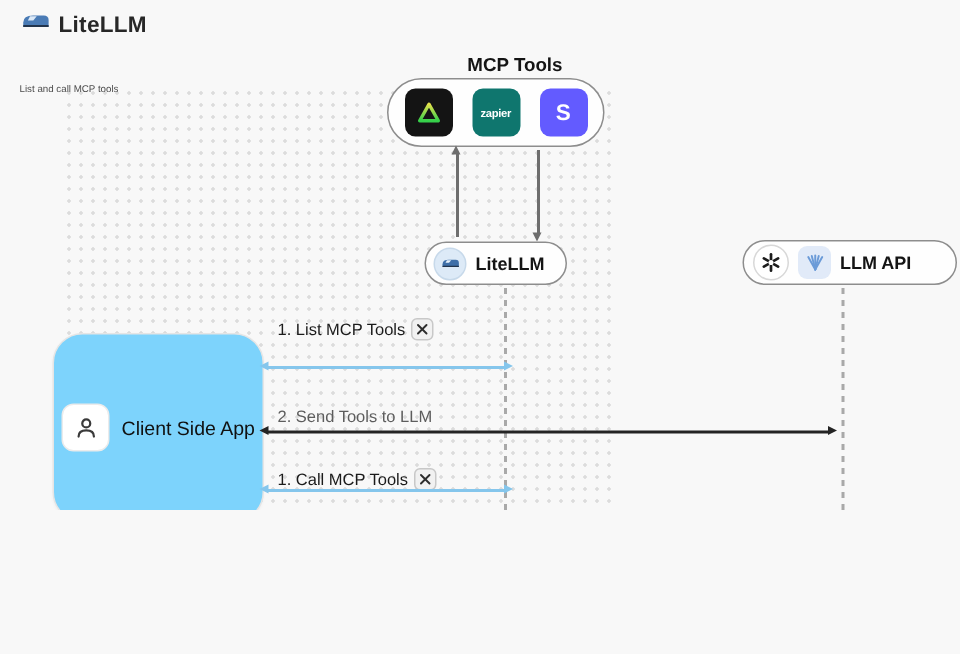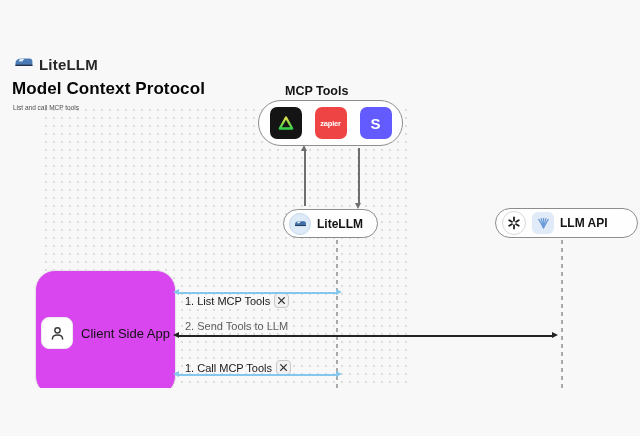--- a/index.html
+++ b/index.html
@@ -1,37 +1,37 @@
 <!DOCTYPE html>
 <html><head>
 <meta charset="utf-8">
 <style>
   html,body{margin:0;padding:0;}
   body{font-family:"Liberation Sans","DejaVu Sans",sans-serif;background:#f8f8f8;}
-  .stage{position:relative;width:640px;height:340px;background:#f8f8f8;overflow:hidden;margin-top:48px;}
+  .stage{position:relative;width:640px;height:340px;background:#f8f8f8;overflow:hidden;}
 
   
   .dot-grid{position:absolute;left:42px;top:58px;width:366px;height:278px;
     background-image:radial-gradient(circle,#dcdcdc 1px,transparent 1.3px);
     background-size:8px 8px;}
 
   
   .brand-row{position:absolute;left:14px;top:7px;display:flex;align-items:center;gap:5px;}
   .brand-text{font-size:15px;font-weight:600;color:#272727;letter-spacing:.2px;}
   .page-title{position:absolute;left:12px;top:31px;font-size:17px;font-weight:800;color:#060606;letter-spacing:.1px;}
   .page-subtitle{position:absolute;left:13px;top:56px;font-size:6.5px;color:#4c4c4c;}
 
   
-  .mcp-label{position:absolute;left:285px;top:36px;width:90px;text-align:left;
+  .mcp-label{position:absolute;left:285px;top:36px;width:90px;text-align:right;
     font-size:12.5px;font-weight:600;color:#141414;}
   .mcp-pill{position:absolute;left:258px;top:52px;width:145px;height:46px;background:#fefefe;
     border:1.4px solid #8d8d8d;border-radius:24px;display:flex;align-items:center;justify-content:center;gap:13px;box-sizing:border-box;}
   .tool-sq{width:32px;height:32px;border-radius:7px;display:flex;align-items:center;justify-content:center;box-sizing:border-box;}
   .tool-black{background:#141414;}
-  .tool-zapier{background:#ef4444;}
+  .tool-zapier{background:#0f766e;}
   .tool-stripe{background:#635bff;}
   .zapier-text{color:#fff;font-size:7.5px;font-weight:800;letter-spacing:-.2px;}
   .stripe-text{color:#fff;font-size:15px;font-weight:700;}
 
   
   .vline{position:absolute;width:1.5px;background:#6e6e6e;}
   .vhead{position:absolute;width:0;height:0;border-left:3.5px solid transparent;border-right:3.5px solid transparent;}
   .vhead.up{border-bottom:6px solid #6e6e6e;top:-5px;left:-3px;}
   .vhead.down{border-top:6px solid #6e6e6e;bottom:-5px;left:-3px;}
 
@@ -48,21 +48,21 @@
   .provider-sq{width:22px;height:22px;border-radius:6px;background:#e1eaf8;
     display:flex;align-items:center;justify-content:center;}
 
   
   .lifeline{position:absolute;width:2px;
     background:repeating-linear-gradient(to bottom,#a9a9a9 0 4px,transparent 4px 8px);}
   .lifeline.litellm{left:336px;top:192px;height:216px;}
   .lifeline.llmapi{left:561px;top:192px;height:216px;}
 
   
-  .client-box{position:absolute;left:35px;top:222px;width:141px;height:126px;background:#d946ef;
+  .client-box{position:absolute;left:35px;top:222px;width:141px;height:126px;background:#7dd3fc;
     border:1px solid #e5e5e5;border-radius:20px;box-shadow:0 1px 2px rgba(0,0,0,.03);
     display:flex;align-items:center;justify-content:center;gap:8px;box-sizing:border-box;}
   .person-sq{width:30px;height:30px;border-radius:8px;background:#fff;border:1px solid #ebebeb;
     display:flex;align-items:center;justify-content:center;}
   .client-label{font-size:13px;font-weight:500;color:#111;}
 
   
   .seq-label{position:absolute;display:flex;align-items:center;gap:4px;font-size:11px;font-weight:500;color:#1b1b1b;}
   .seq-label.gray{color:#5d5d5d;font-weight:400;align-items:center;}
   .tool-badge{display:inline-flex;align-items:center;justify-content:center;width:13px;height:13px;
@@ -86,21 +86,20 @@
   <div class="brand-row">
     <span>
       <svg width="20" height="14" viewBox="0 0 20 14">
         <path d="M1.5,11 L1.5,8 Q1.5,3.4 8,3.4 L15.2,3.4 Q18.4,3.4 18.4,6.4 L18.4,11 Z" fill="#4a7bb5"></path>
         <path d="M1.5,9.6 L18.4,9.6 L18.4,11 L1.5,11 Z" fill="#22344c"></path>
         <path d="M6,3.8 L10.5,3.8 L8.2,6.6 L4.6,6.6 Z" fill="#dce9f7"></path>
       </svg>
     </span>
     <span class="brand-text">LiteLLM</span>
   </div>
-  <div class="page-title">Model Context Protocol</div>
   <div class="page-subtitle">List and call MCP tools</div>
 
   <div class="mcp-label">MCP Tools</div>
   <div class="mcp-pill">
     <div class="tool-sq tool-black">
       <svg width="22" height="22" viewBox="0 0 32 32">
         <defs>
           <linearGradient id="tg" x1="0" y1="0" x2="0" y2="1">
             <stop offset="0" stop-color="#e4e04c"></stop>
               <stop offset="1" stop-color="#35d04a"></stop>
@@ -169,21 +168,21 @@
   <div class="client-box">
     <span class="person-sq">
       <svg width="17" height="17" viewBox="0 0 16 16">
         <circle cx="8" cy="5" r="2.5" fill="none" stroke="#3a3a3a" stroke-width="1.4"></circle>
         <path d="M3.2,13.2 Q3.2,9.4 8,9.4 Q12.8,9.4 12.8,13.2" fill="none" stroke="#3a3a3a" stroke-width="1.4" stroke-linecap="round"></path>
       </svg>
     </span>
     <span class="client-label">Client Side App</span>
   </div>
 
-  <div class="seq-label" style="left:185px;top:245px;">
+  <div class="seq-label" style="left:185px;top:212px;">
     <span>1. List MCP Tools</span>
     <span class="tool-badge">
       <svg width="9" height="9" viewBox="0 0 12 12">
         <g stroke="#2d2d2d" stroke-width="1.7" stroke-linecap="round">
           <path d="M2.2,2.2 L9.8,9.8"></path>
             <path d="M9.8,2.2 L2.2,9.8"></path>
         </g>
       </svg>
     </span>
   </div>

